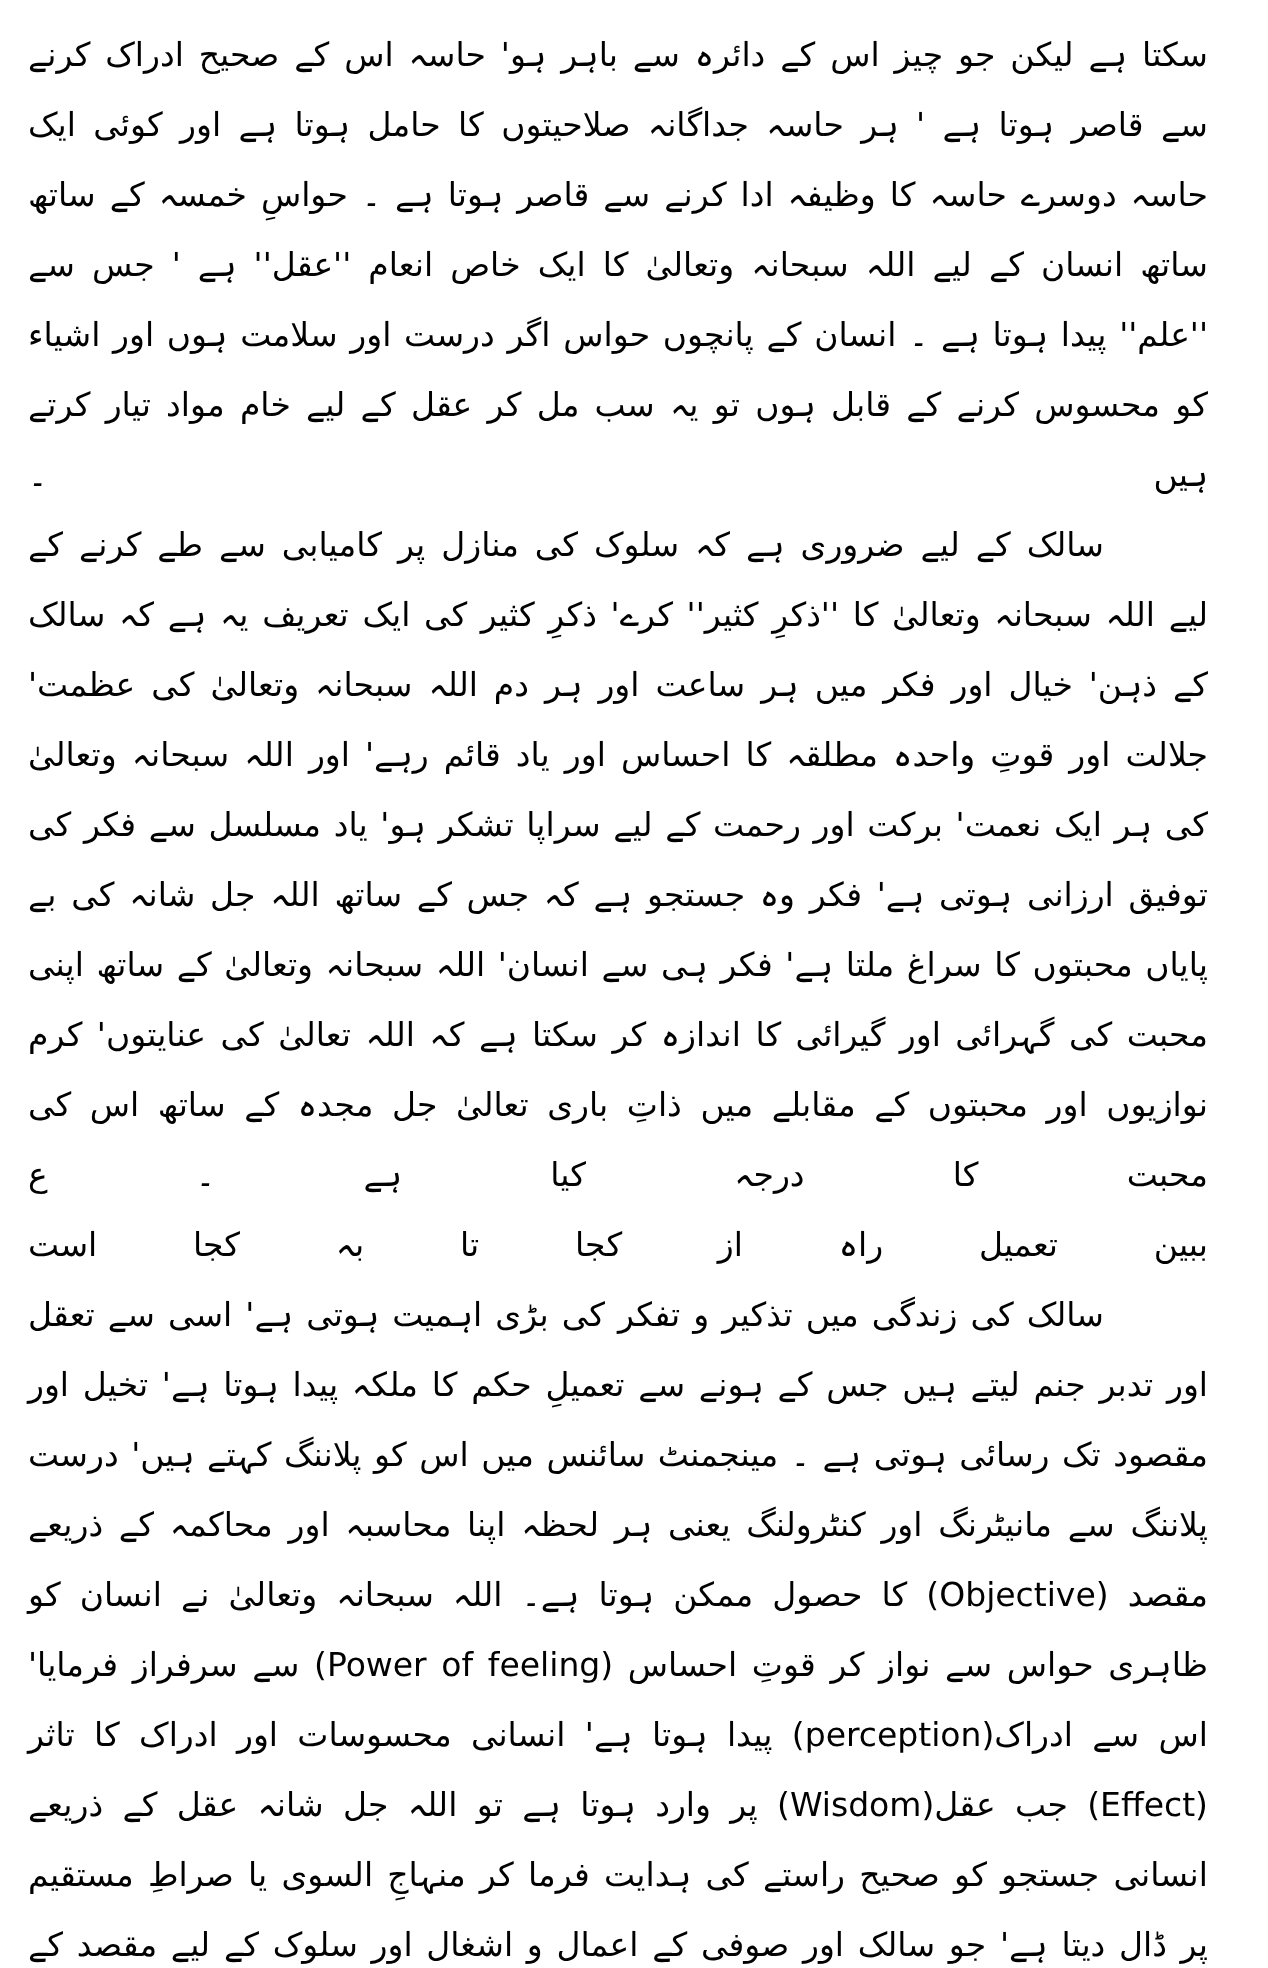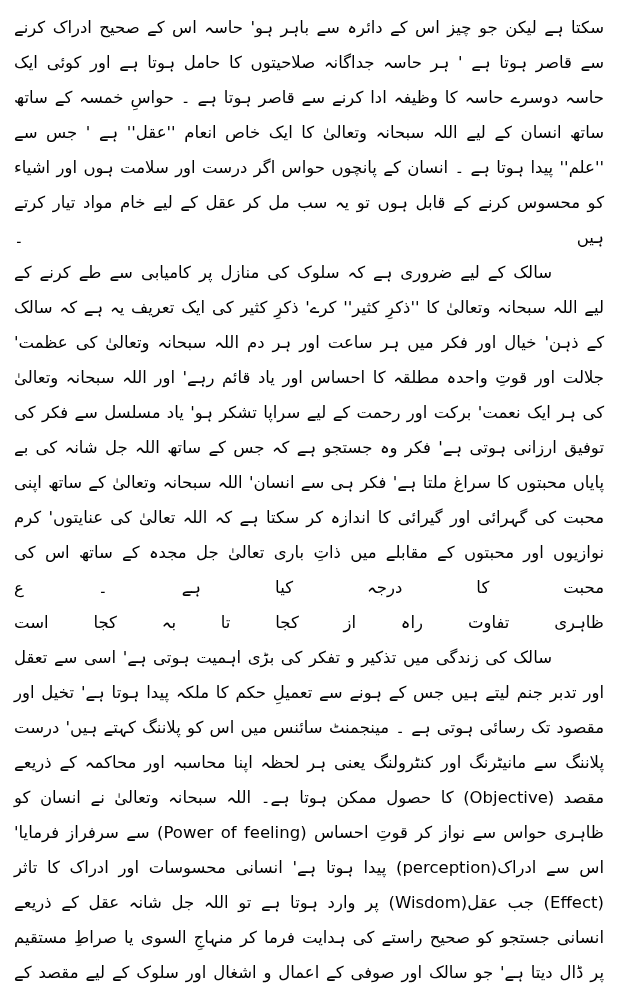--- a/index.html
+++ b/index.html
@@ -47,18 +47,18 @@
 </head>
 <body>
 
 <div class="page">
   <div class="urdu-body">
 
     <p class="para">سکتا ہے لیکن جو چیز اس کے دائرہ سے باہر ہو' حاسہ اس کے صحیح ادراک کرنے سے قاصر ہوتا ہے ' ہر حاسہ جداگانہ صلاحیتوں کا حامل ہوتا ہے اور کوئی ایک حاسہ دوسرے حاسہ کا وظیفہ ادا کرنے سے قاصر ہوتا ہے ۔ حواسِ خمسہ کے ساتھ ساتھ انسان کے لیے اللہ سبحانہ وتعالیٰ کا ایک خاص انعام ''عقل'' ہے ' جس سے ''علم'' پیدا ہوتا ہے ۔ انسان کے پانچوں حواس اگر درست اور سلامت ہوں اور اشیاء کو محسوس کرنے کے قابل ہوں تو یہ سب مل کر عقل کے لیے خام مواد تیار کرتے ہیں ۔</p>
 
     <p class="para indent">سالک کے لیے ضروری ہے کہ سلوک کی منازل پر کامیابی سے طے کرنے کے لیے اللہ سبحانہ وتعالیٰ کا ''ذکرِ کثیر'' کرے' ذکرِ کثیر کی ایک تعریف یہ ہے کہ سالک کے ذہن' خیال اور فکر میں ہر ساعت اور ہر دم اللہ سبحانہ وتعالیٰ کی عظمت' جلالت اور قوتِ واحدہ مطلقہ کا احساس اور یاد قائم رہے' اور اللہ سبحانہ وتعالیٰ کی ہر ایک نعمت' برکت اور رحمت کے لیے سراپا تشکر ہو' یاد مسلسل سے فکر کی توفیق ارزانی ہوتی ہے' فکر وہ جستجو ہے کہ جس کے ساتھ اللہ جل شانہ کی بے پایاں محبتوں کا سراغ ملتا ہے' فکر ہی سے انسان' اللہ سبحانہ وتعالیٰ کے ساتھ اپنی محبت کی گہرائی اور گیرائی کا اندازہ کر سکتا ہے کہ اللہ تعالیٰ کی عنایتوں' کرم نوازیوں اور محبتوں کے مقابلے میں ذاتِ باری تعالیٰ جل مجدہ کے ساتھ اس کی محبت کا درجہ کیا ہے ۔ ع</p>
 
-    <p class="para">ظاہری تفاوت راہ از کجا تا بہ کجا است</p>
+    <p class="para">ببین تعمیل راہ از کجا تا بہ کجا است</p>
 
     <p class="para indent">سالک کی زندگی میں تذکیر و تفکر کی بڑی اہمیت ہوتی ہے' اسی سے تعقل اور تدبر جنم لیتے ہیں جس کے ہونے سے تعمیلِ حکم کا ملکہ پیدا ہوتا ہے' تخیل اور مقصود تک رسائی ہوتی ہے ۔ مینجمنٹ سائنس میں اس کو پلاننگ کہتے ہیں' درست پلاننگ سے مانیٹرنگ اور کنٹرولنگ یعنی ہر لحظہ اپنا محاسبہ اور محاکمہ کے ذریعے مقصد (Objective) کا حصول ممکن ہوتا ہے۔ اللہ سبحانہ وتعالیٰ نے انسان کو ظاہری حواس سے نواز کر قوتِ احساس (Power of feeling) سے سرفراز فرمایا' اس سے ادراک(perception) پیدا ہوتا ہے' انسانی محسوسات اور ادراک کا تاثر (Effect) جب عقل(Wisdom) پر وارد ہوتا ہے تو اللہ جل شانہ عقل کے ذریعے انسانی جستجو کو صحیح راستے کی ہدایت فرما کر منہاجِ السوی یا صراطِ مستقیم پر ڈال دیتا ہے' جو سالک اور صوفی کے اعمال و اشغال اور سلوک کے لیے مقصد کے حصول کی جانب راہنمائی کا سامان کرتا ہے ۔</p>
 
   </div>
 </div>
 
 </body></html>

